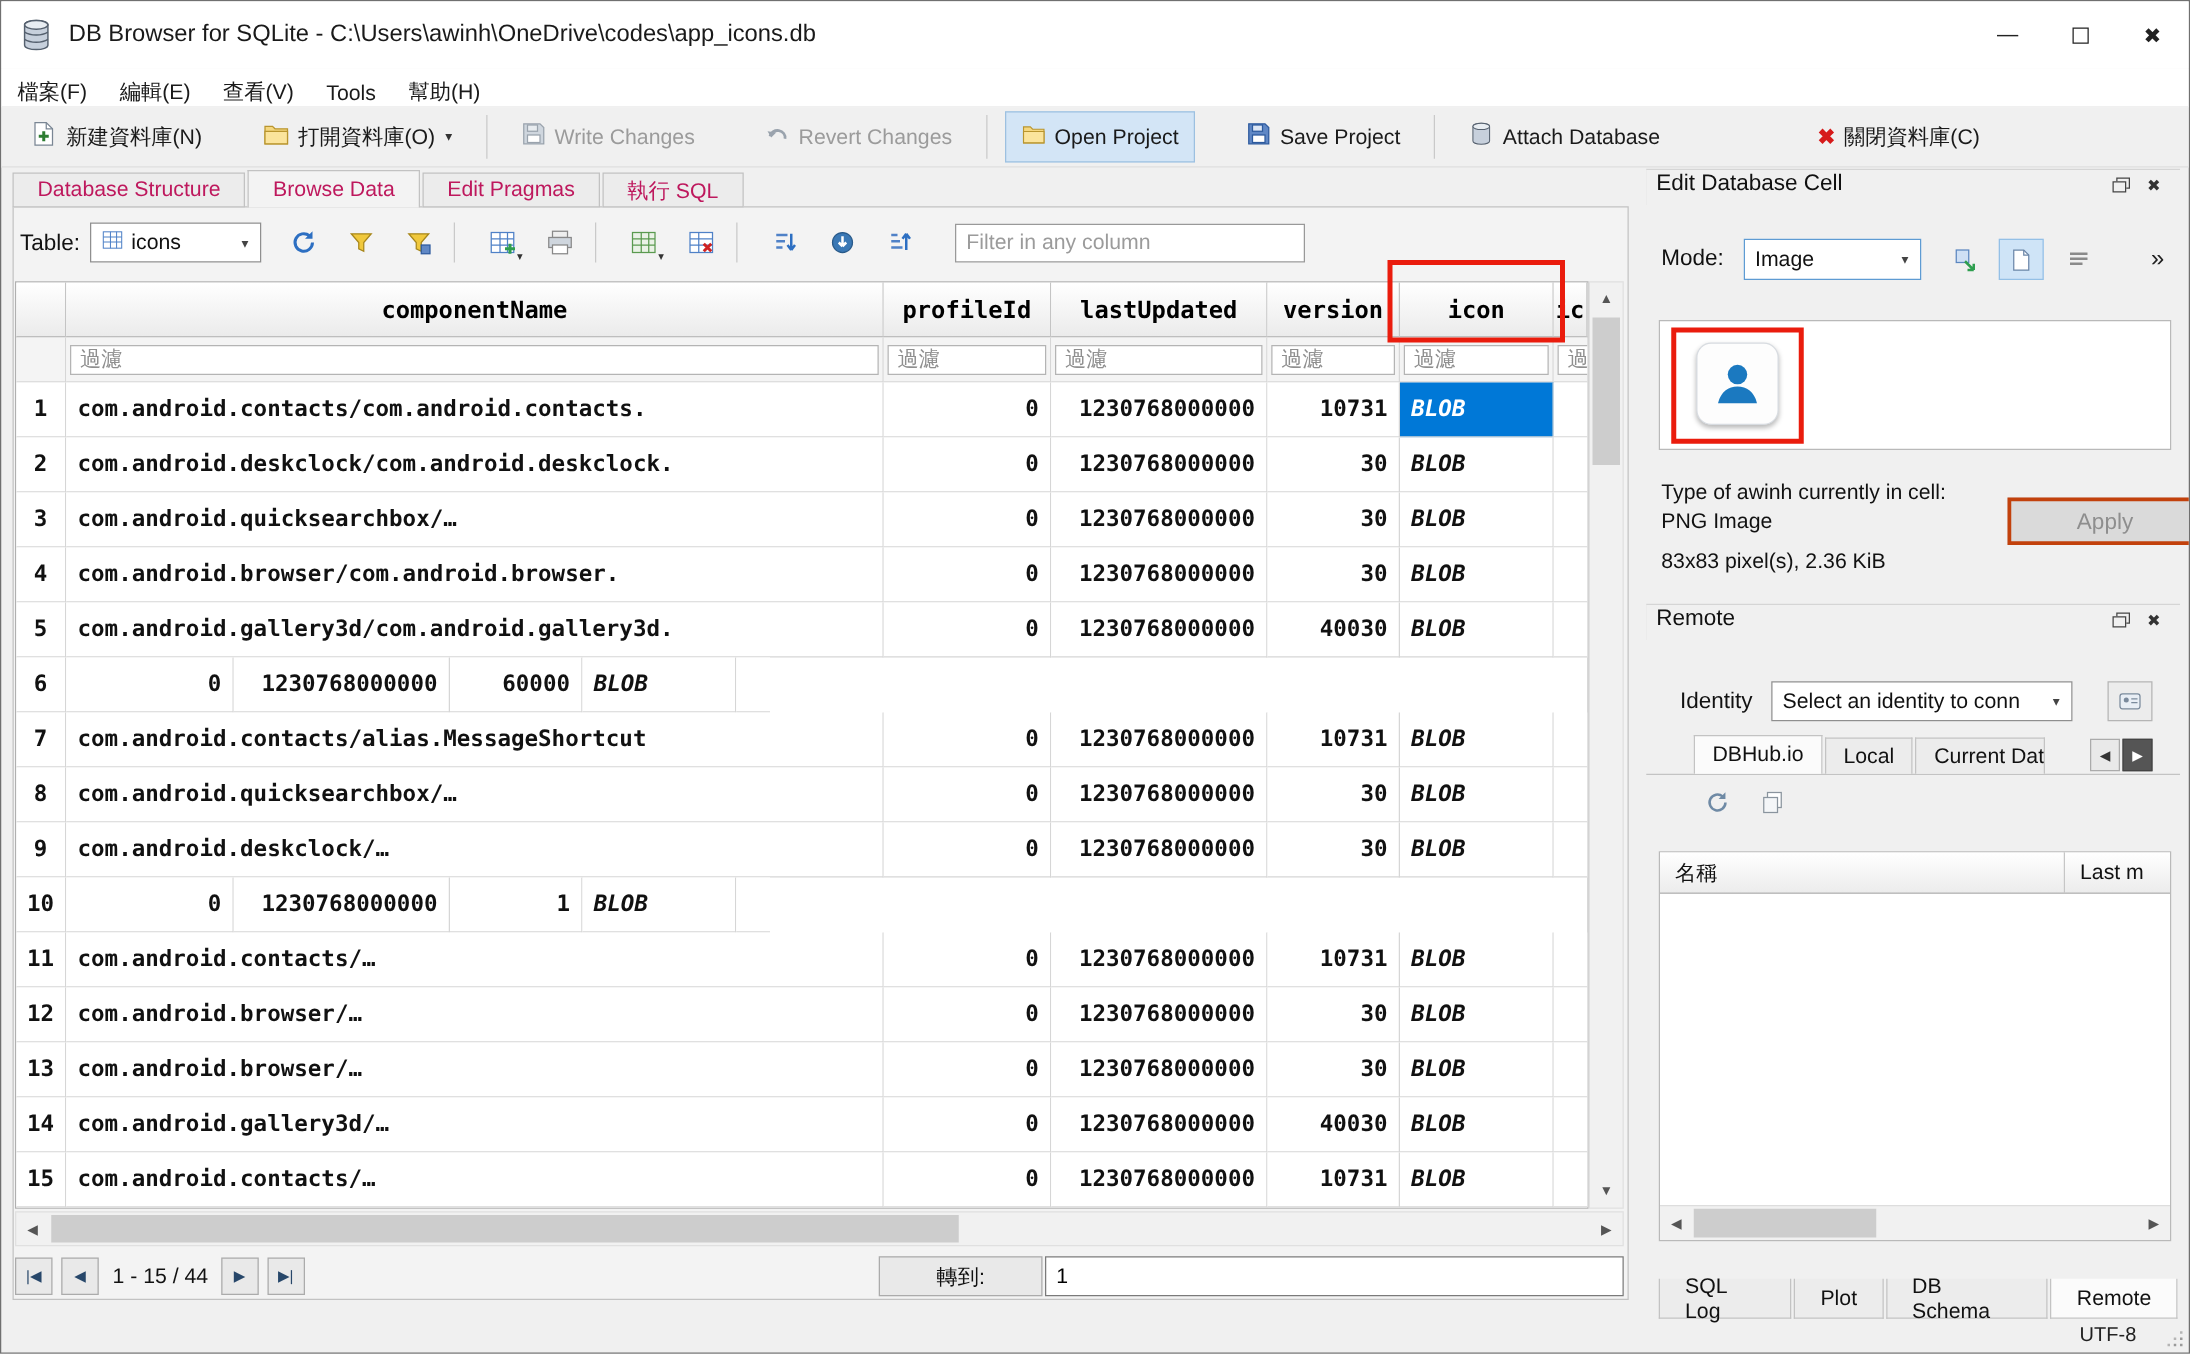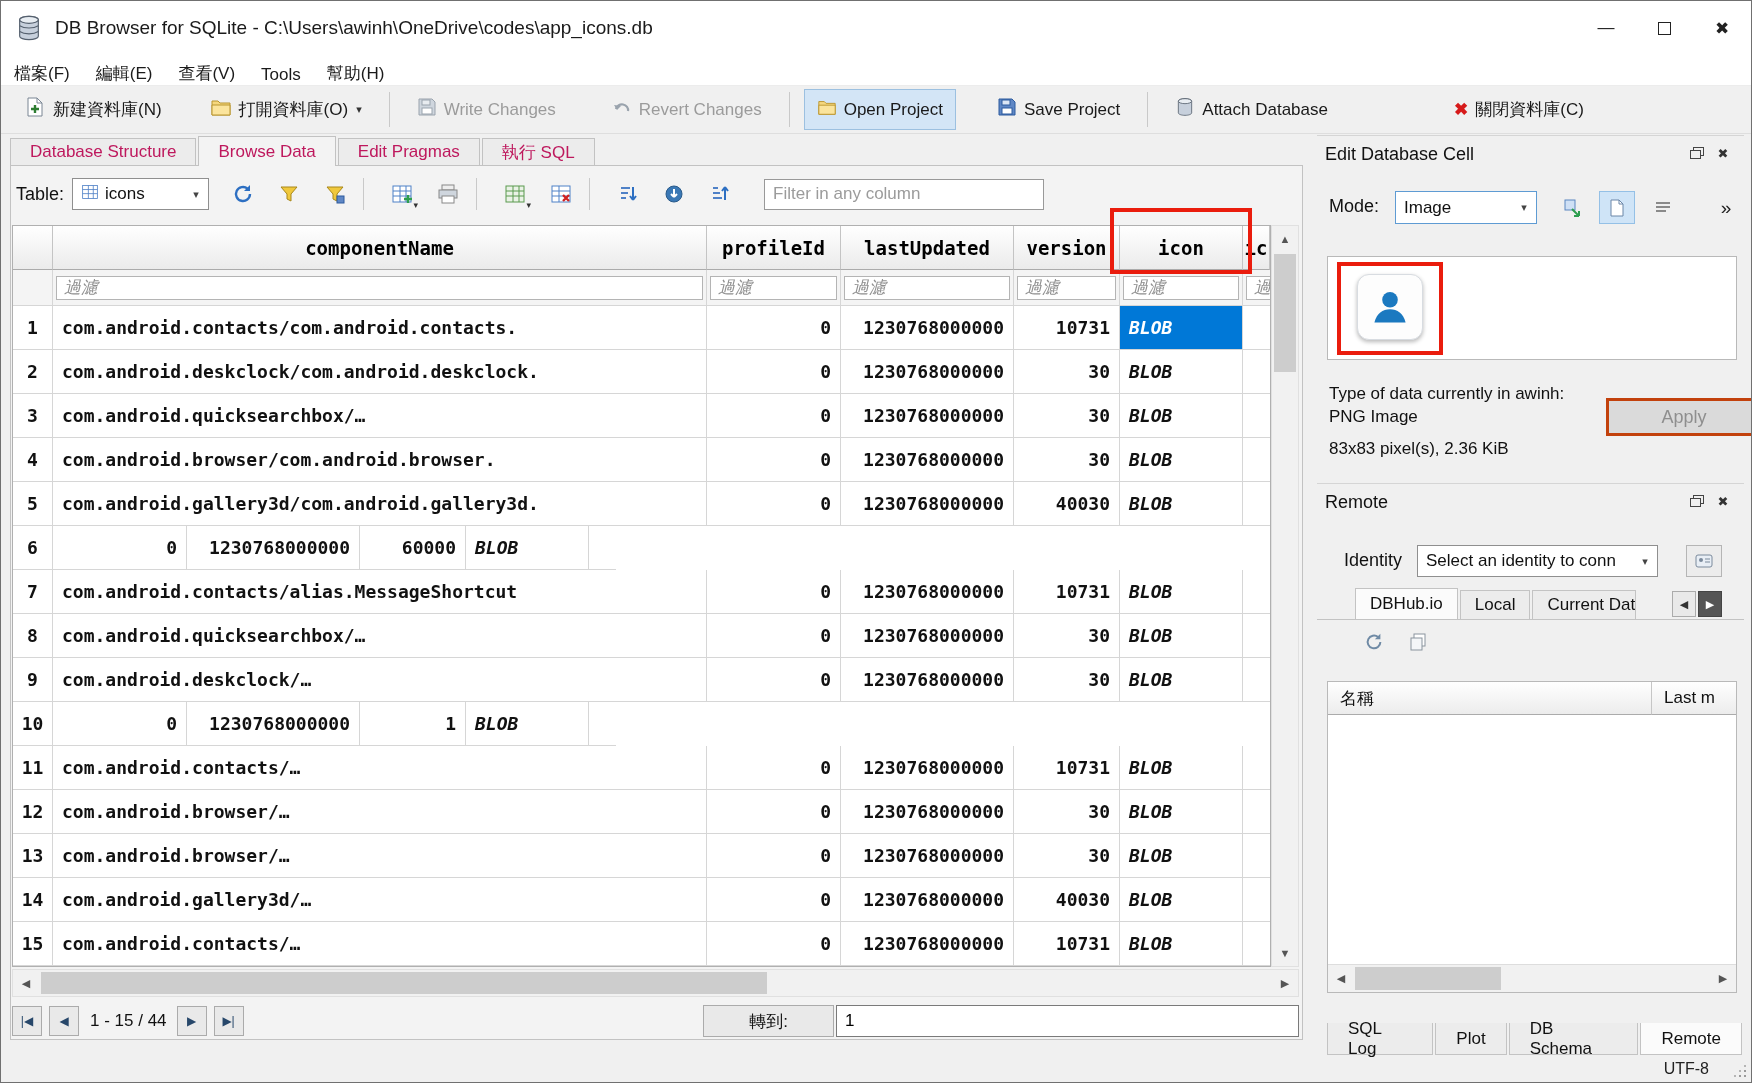--- a/index.html
+++ b/index.html
@@ -50,21 +50,21 @@
 
 
 .data-grid { position:absolute; left:2px; top:89px; width:1259px; height:742px; background:#fff; border:1px solid #b0b0b0; overflow:hidden; font-family:"DejaVu Sans Mono", monospace; z-index:3; }
 .g-row { display:flex; }
 .g-cell { border-right:1px solid #d6d6d6; border-bottom:1px solid #d6d6d6; display:flex; align-items:center; padding:0 9px; overflow:hidden; white-space:nowrap; }
 .col0{width:40px; justify-content:center; padding:0;}
 .col1{width:654px;} .col2{width:134px;} .col3{width:173px;} .col4{width:106px;} .col5{width:123px;}
 .col6{width:27px; border-right:none; padding:0 3px;}
 .g-head .g-cell { height:44px; justify-content:center; font-weight:bold; font-size:19px; background:linear-gradient(#ffffff,#ebebeb); border-right:1px solid #c4c4c4; border-bottom:1px solid #ababab; }
 .g-filter .g-cell { height:36px; padding:0; background:#f4f4f4; }
-.filter-box { flex:1; height:24px; margin:0 3px; border:1px solid #b4b4b4; background:#fff; display:flex; align-items:center; padding:0 7px; color:#8f8f8f; font-size:17px;font-style:italic; }
+.filter-box { flex:1; height:24px; margin:0 3px; border:1px solid #b4b4b4; background:#fff; display:flex; align-items:center; padding:0 7px; color:#8f8f8f; font-size:17px; }
 .g-data .g-cell { height:44px; font-size:18px; font-weight:bold; background:#fff; color:#111; }
 .rownum { background:#f6f6f6; }
 .c-num { justify-content:flex-end; }
 .c-blob { font-style:italic; color:#8c8c8c; }
 .c-blob.selected { background:#0078d7; color:#fff; }
 
 
 .v-scroll { position:absolute; left:1261px; top:89px; width:28px; height:742px; background:#f1f1f1; border:1px solid #e0e0e0; z-index:3; }
 .sb-arrow { display:flex; align-items:center; justify-content:center; color:#555; font-size:11px; }
 .v-scroll .sb-arrow { height:26px; }
@@ -83,21 +83,21 @@
 .goto-btn { position:absolute; left:691px; top:1px; width:131px; height:32px; background:#e9e9e9; border:1px solid #ababab; display:flex; align-items:center; justify-content:center; font-size:17px; color:#111; }
 .goto-input { position:absolute; left:824px; top:1px; width:463px; height:32px; border:1px solid #7a7a7a; background:#fff; font-size:17px; padding:0 8px; font-family:"Liberation Sans", sans-serif; }
 
 
 .red-annotation { position:absolute; border:4px solid #ea1c0d; z-index:30; pointer-events:none; }
 .box1 { left:1100px; top:72px; width:142px; height:66px; }
 .box2 { left:20px; top:126px; width:106px; height:93px; }
 
 
 .right-pane { position:absolute; left:1316px; top:135px; width:427px; height:919px; }
-.panel-header { position:absolute; left:0; width:427px; height:29px; display:flex; align-items:flex-end; background:#f0f0f0; box-shadow:0 -1px 0 #d5d5d5; font-size:18px; color:#111; padding:0 8px; }
+.panel-header { position:absolute; left:0; width:427px; height:29px; display:flex; align-items:flex-start; background:#f0f0f0; box-shadow:0 -1px 0 #d5d5d5; font-size:18px; color:#111; padding:0 8px; }
 .ph-edit { top:0; }
 .ph-remote { top:348px; }
 .ph-title { flex:1; }
 .dock-btn { width:26px; height:24px; display:flex; align-items:center; justify-content:center; color:#333; font-size:13px; }
 .float-icon { position:relative; width:14px; height:12px; display:inline-block; }
 .float-icon::before { content:""; position:absolute; right:0; top:0; width:9px; height:7px; border:1px solid #444; }
 .float-icon::after { content:""; position:absolute; left:0; bottom:0; width:9px; height:7px; border:1px solid #444; background:#f0f0f0; }
 
 .mode-row { position:absolute; top:55px; left:0; width:427px; height:34px; }
 .mode-row .lbl { position:absolute; left:12px; top:5px; }
@@ -572,21 +572,21 @@
       <div class="contact-card">
         <svg width="44" height="44" viewBox="0 0 48 48">
             <circle cx="24" cy="16" r="8.5" fill="#1b79c0"></circle>
             <path d="M7 41c2.5-10 9-14.5 17-14.5S38.5 31 41 41z" fill="#1b79c0"></path>
           </svg>
       </div>
     </div>
     <div class="red-annotation box2"></div>
 
     <div class="cell-info">
-      <div>Type of data currently in awinh:</div>
+      <div>Type of awinh currently in cell:</div>
       <div>PNG Image</div>
       <div class="size">83x83 pixel(s), 2.36 KiB</div>
     </div>
     <div class="apply-btn">Apply</div>
 
     <div class="panel-header ph-remote">
       <span class="ph-title">Remote</span>
       <span class="dock-btn">
           <span class="float-icon"></span>
         </span>

